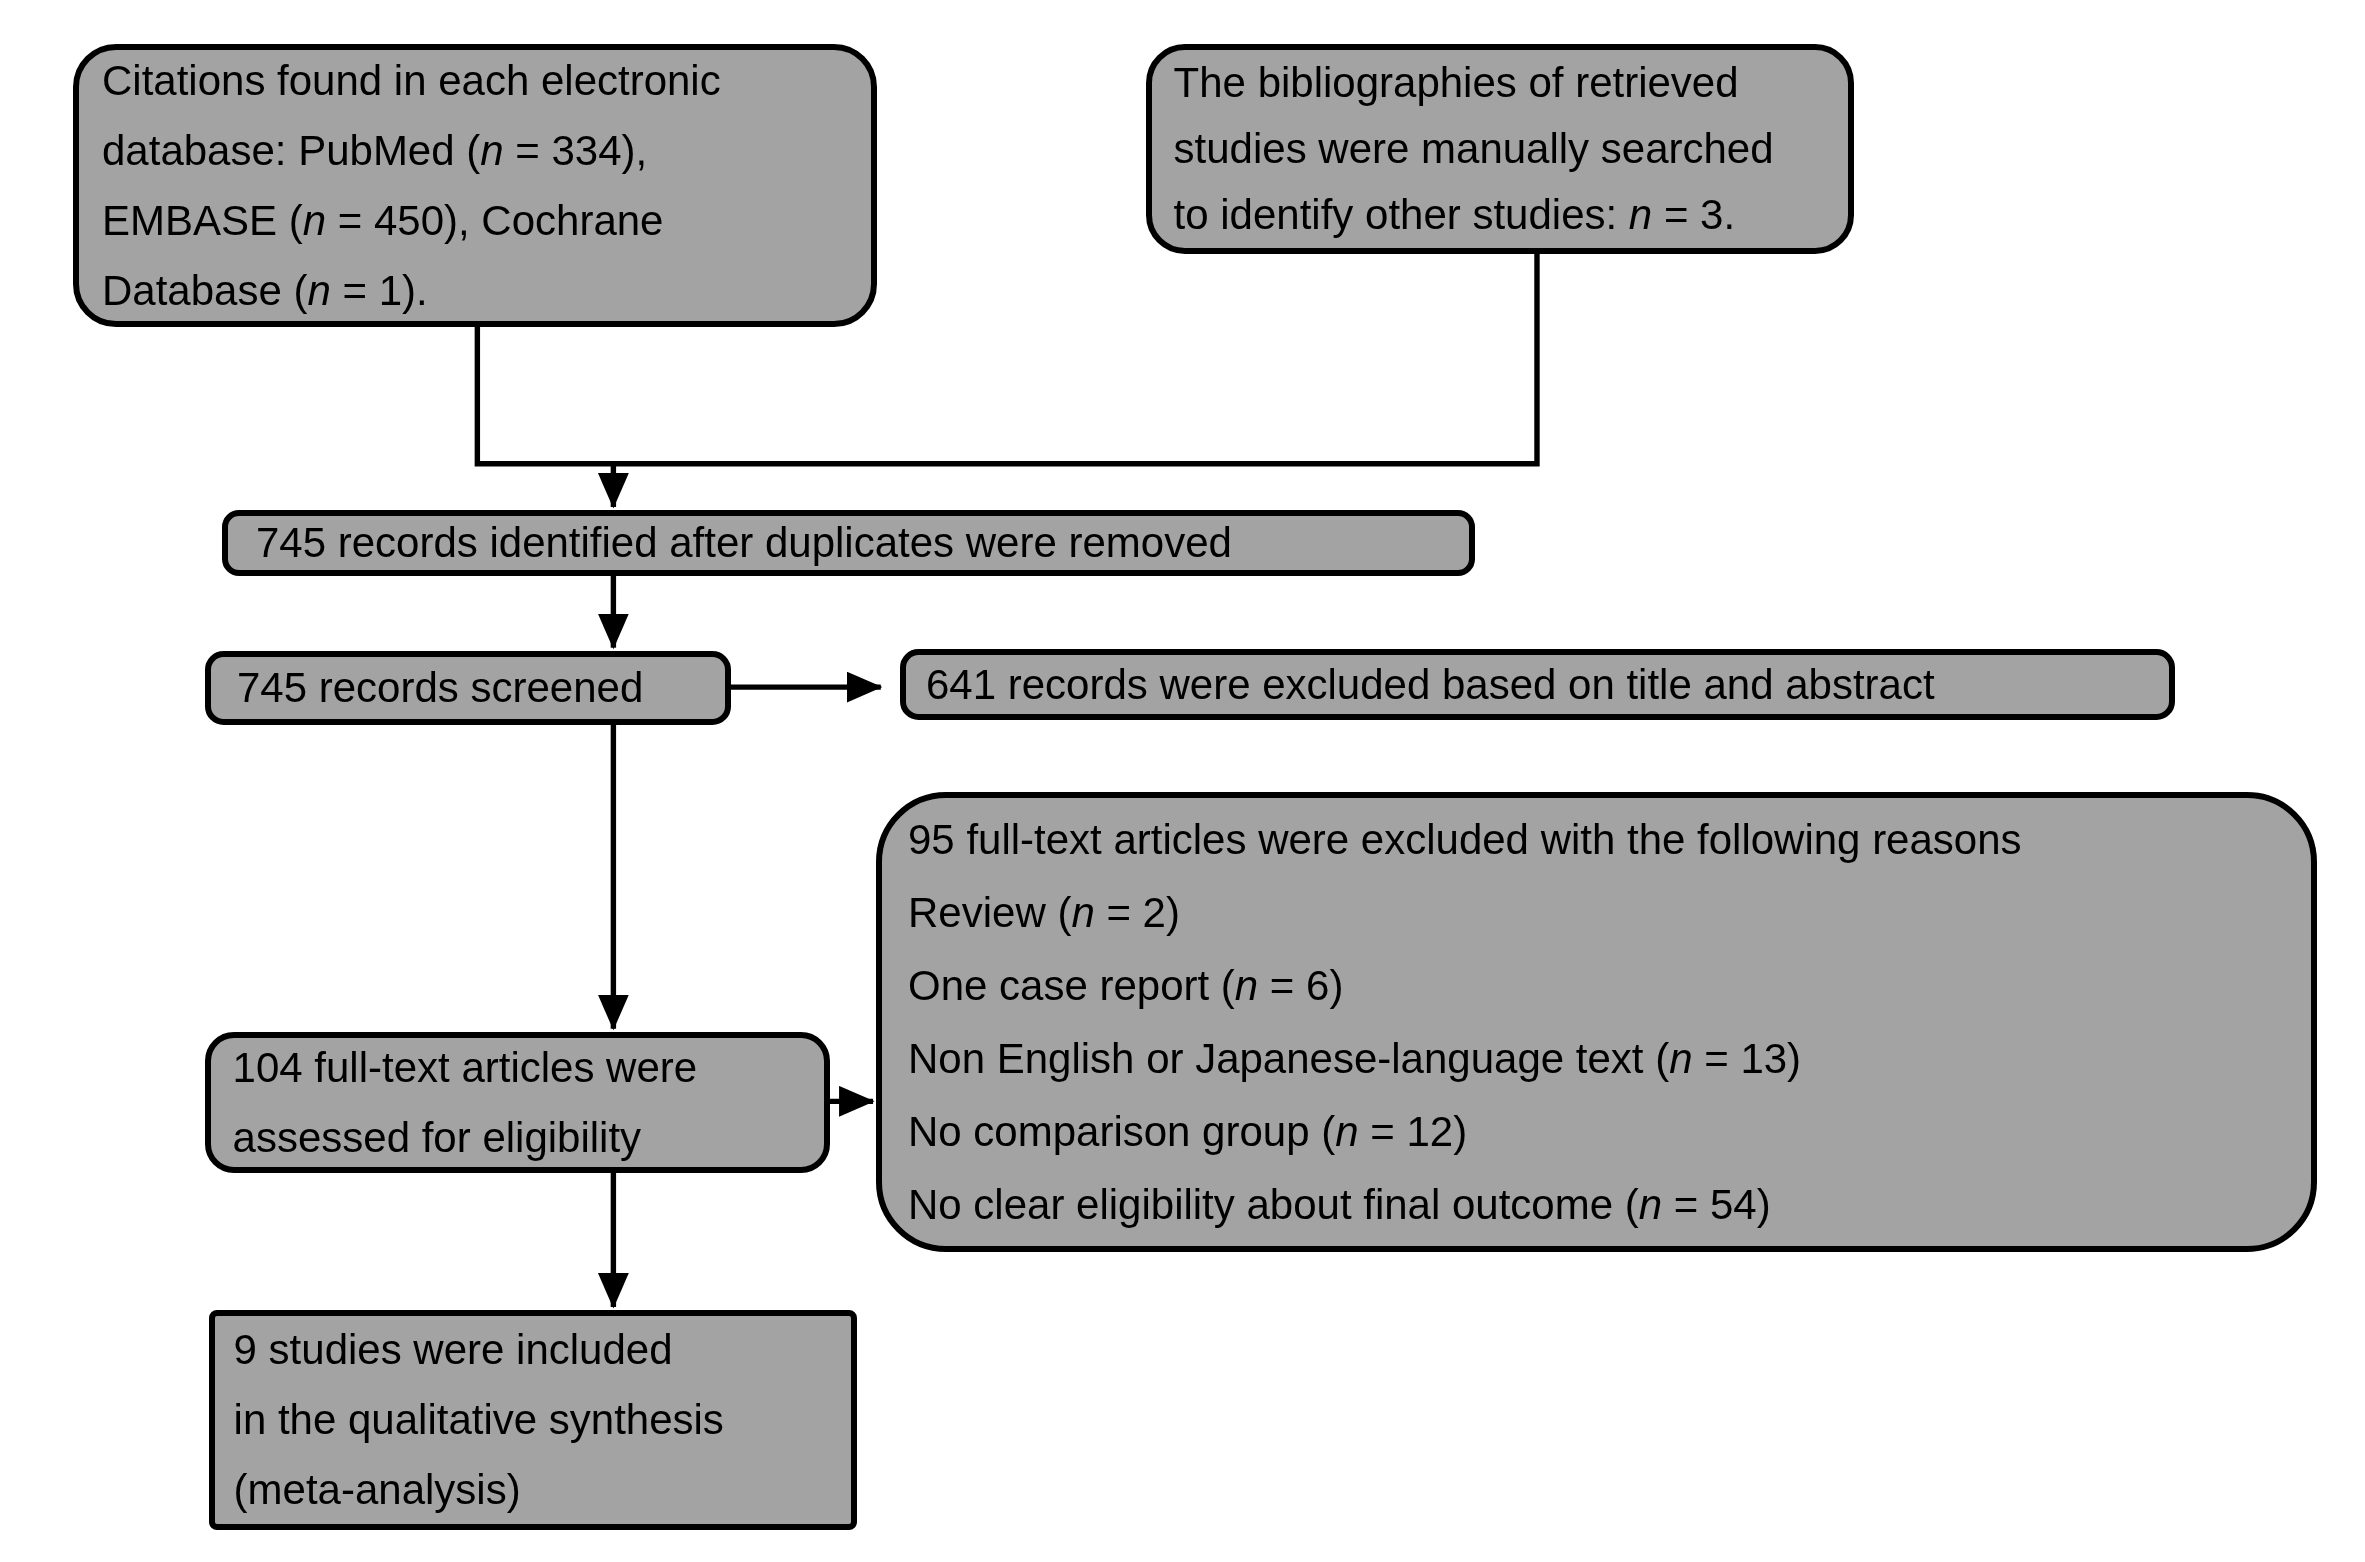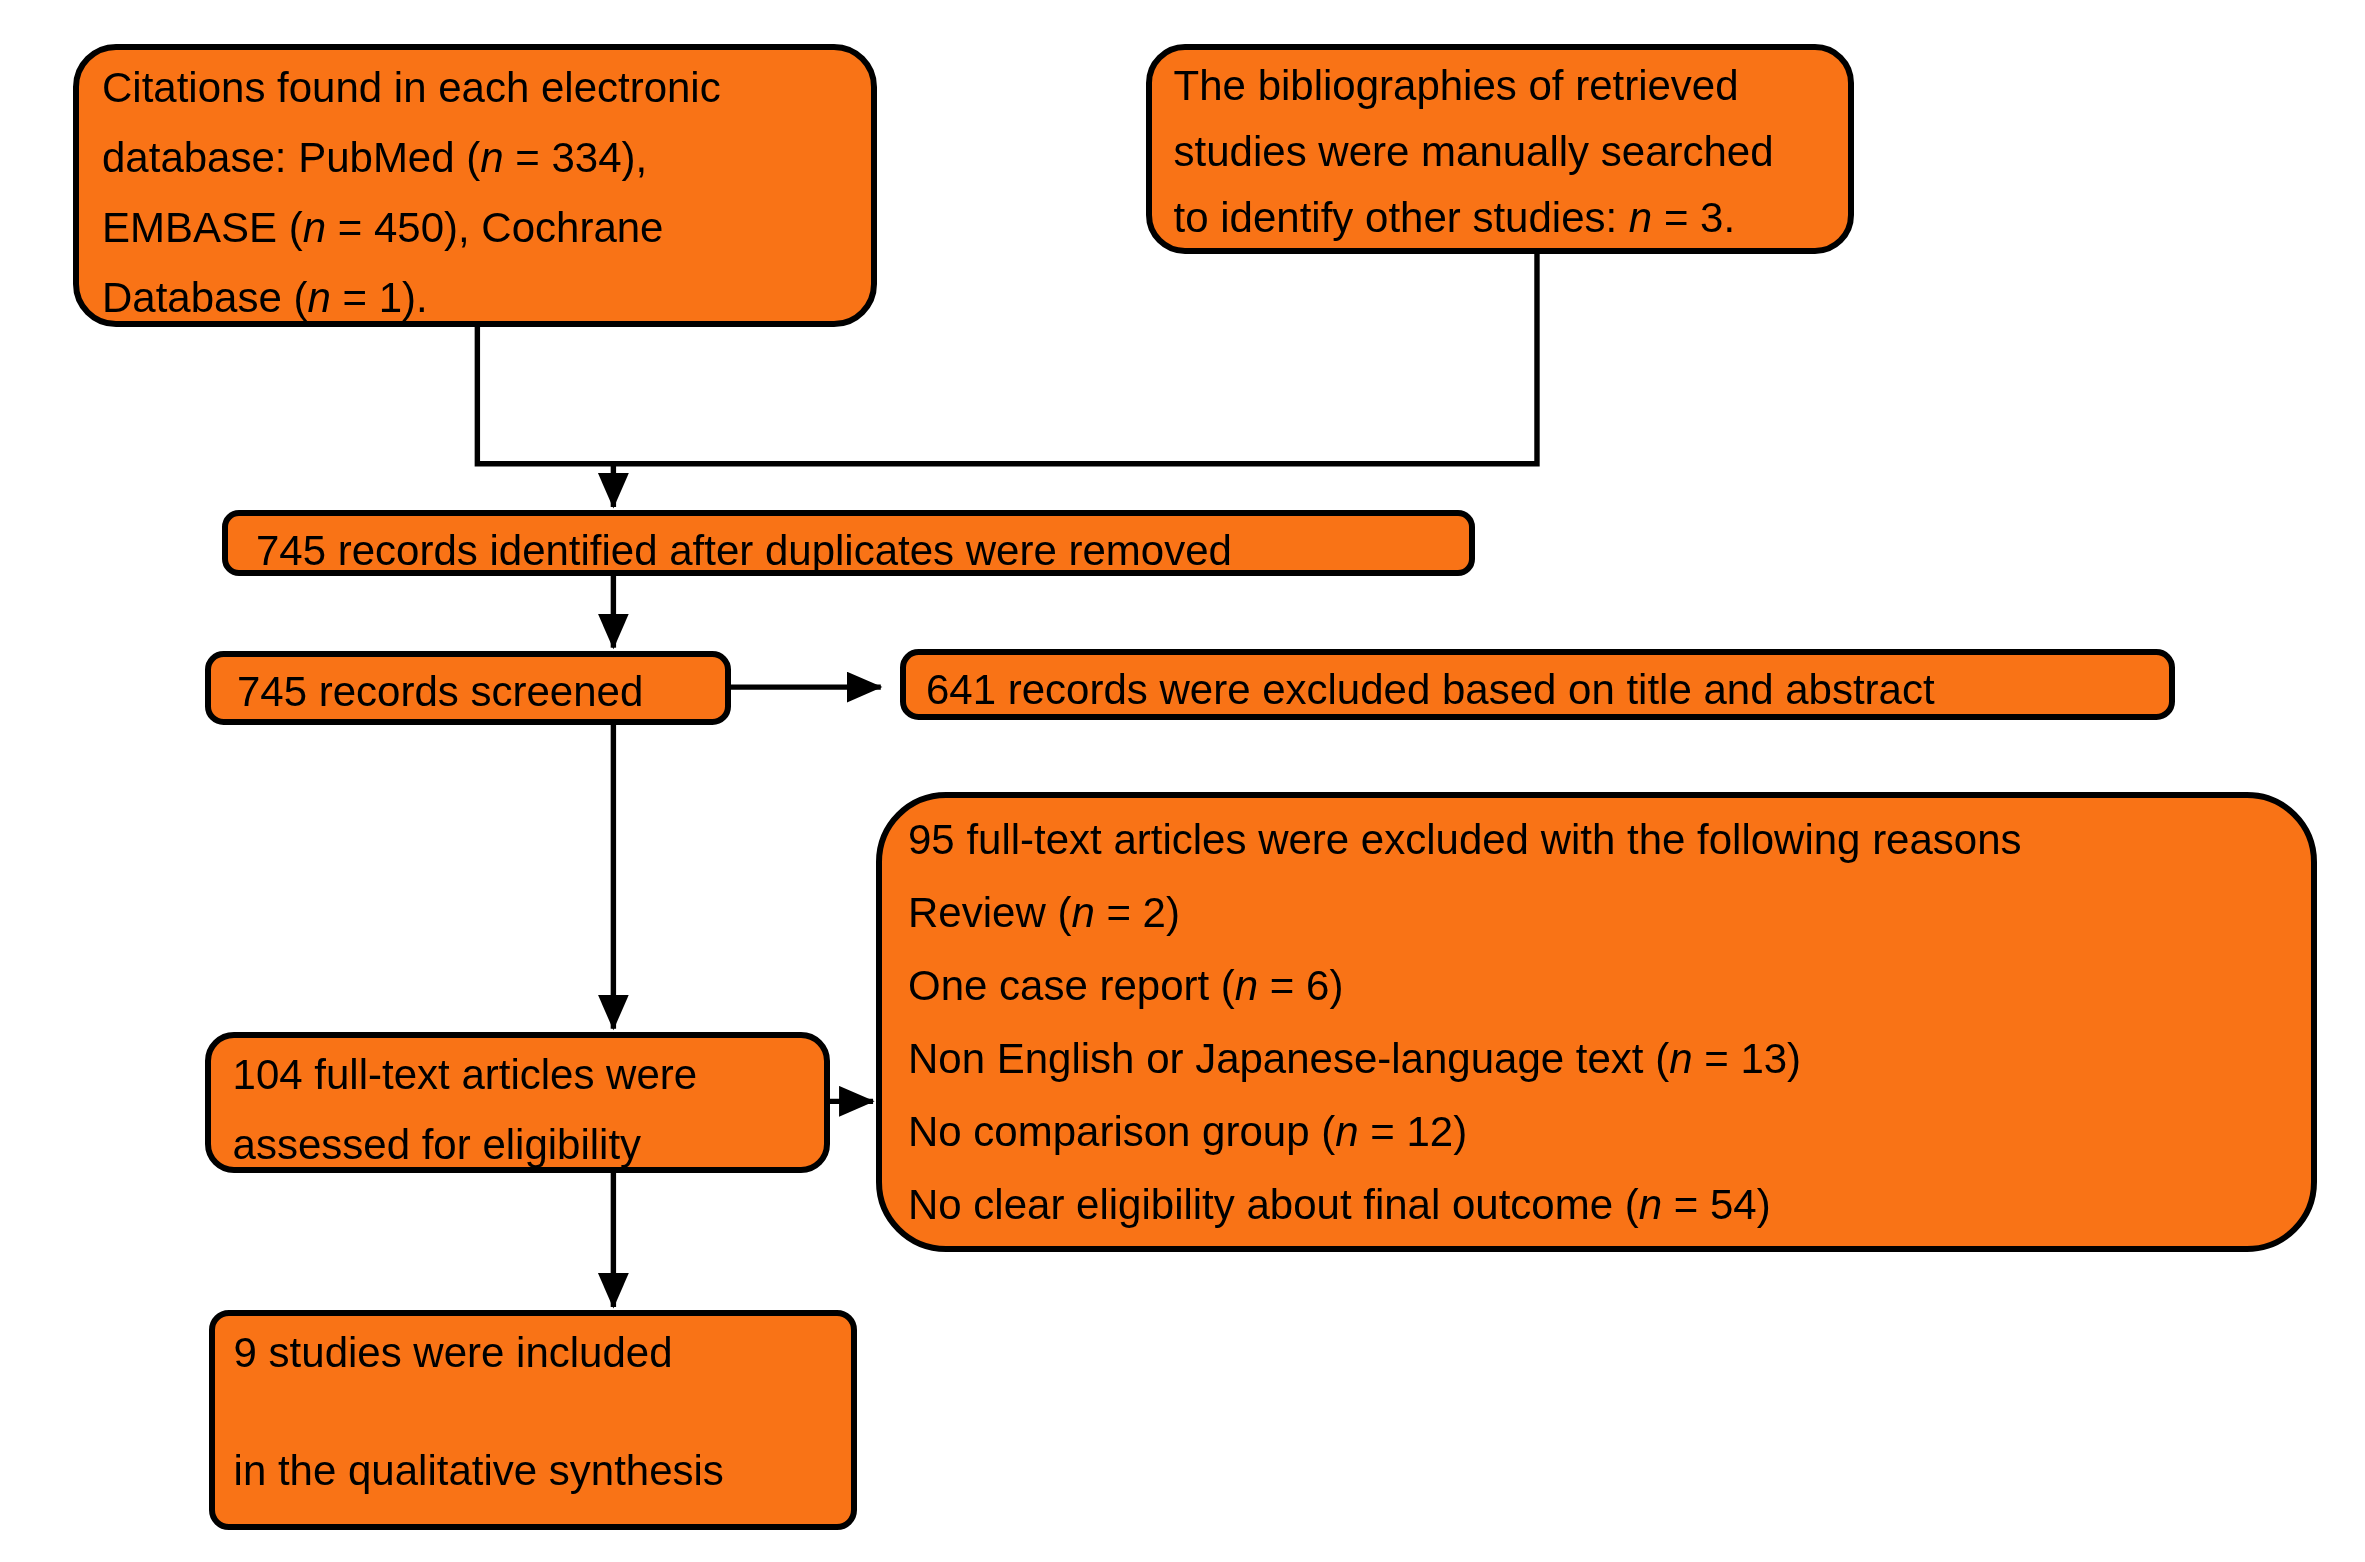--- a/index.html
+++ b/index.html
@@ -21,41 +21,42 @@
   .wires path, .wires line {
     stroke: var(--ink, #000000);
     stroke-width: 7;
     fill: none;
   }
   .wires .head { fill: var(--ink, #000000); stroke: none; }
   .box {
     position: absolute;
     box-sizing: border-box;
     border: 6.2px solid var(--ink, #000000);
-    background: #f97316;
+    background: #a3a3a3;
     display: flex;
     flex-direction: column;
+    justify-content: center;
   }
   .line {
     white-space: pre;
     font-size: 42px;
     line-height: 70px;
   }
   .line i { font-style: italic; }
 
   #box-citations        { left: 73px;   top: 44px;   width: 804px; height: 283px; border-radius: 43px; padding: 3.1px 20px 3.1px 23px; }
   #box-bibliographies   { left: 1146px; top: 44px;   width: 708px; height: 210px; border-radius: 39px; padding: 3.1px 17px 3.1px 21.6px; line-height: 66px; }
   #box-bibliographies .line { line-height: 66px; }
   #box-identified       { left: 206px;  top: 510px;  width: 1253px; height: 66px;  border-radius: 17px; padding: 0 15.5px 0 28px; margin-left: 16px; }
   #box-screened         { left: 205px;  top: 651px;  width: 526px;  height: 74px;  border-radius: 18.6px; padding: 0 15.5px 0 26px; }
   #box-excluded-title   { left: 884px; top: 649px;  width: 1275px; height: 71px;  border-radius: 18.6px; padding: 0 15.5px 0 20px; margin-left: 16px; }
   #box-excluded-reasons { left: 876px; top: 792px; width: 1441px; height: 460px; border-radius: 70px; padding: 4.6px 18.6px 4.6px 26px; }
   #box-excluded-reasons .line { line-height: 73px; }
   #box-fulltext         { left: 205px;  top: 1032px; width: 625px;  height: 141px; border-radius: 29px; padding: 1.5px 14px 1.5px 21.6px; }
-  #box-included         { left: 209px;  top: 1310px; width: 648px;  height: 220px; border-radius: 20px; padding: 1.5px 14px 1.5px 18.6px; gap: 48px; }
+  #box-included         { left: 209px;  top: 1310px; width: 648px;  height: 220px; border-radius: 8px; padding: 1.5px 14px 1.5px 18.6px; }
 </style>
 </head>
 <body>
 
 <div class="canvas">
 
   <svg class="wires" viewBox="0 0 3060 2021" aria-hidden="true">
     <defs>
       <marker id="arrowhead" markerUnits="userSpaceOnUse" markerWidth="48" markerHeight="42" refX="44" refY="20" orient="auto">
         <path class="head" d="M0,0 L46,20 L0,40 Z"></path>

